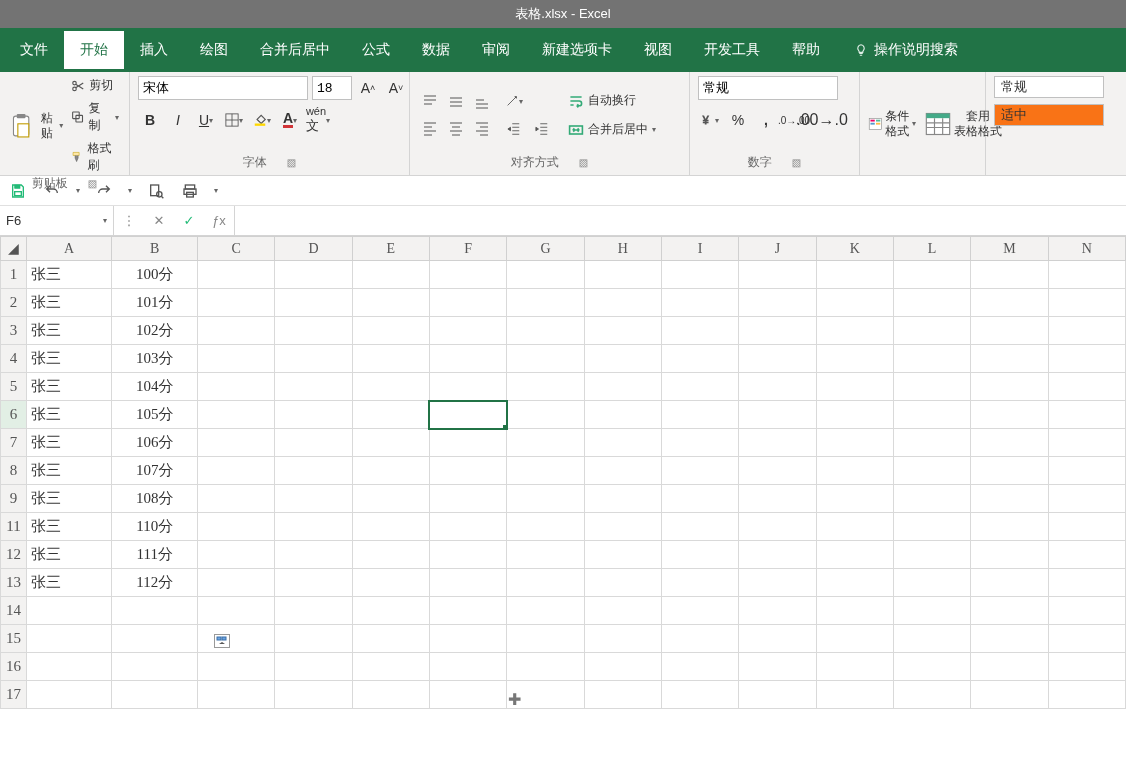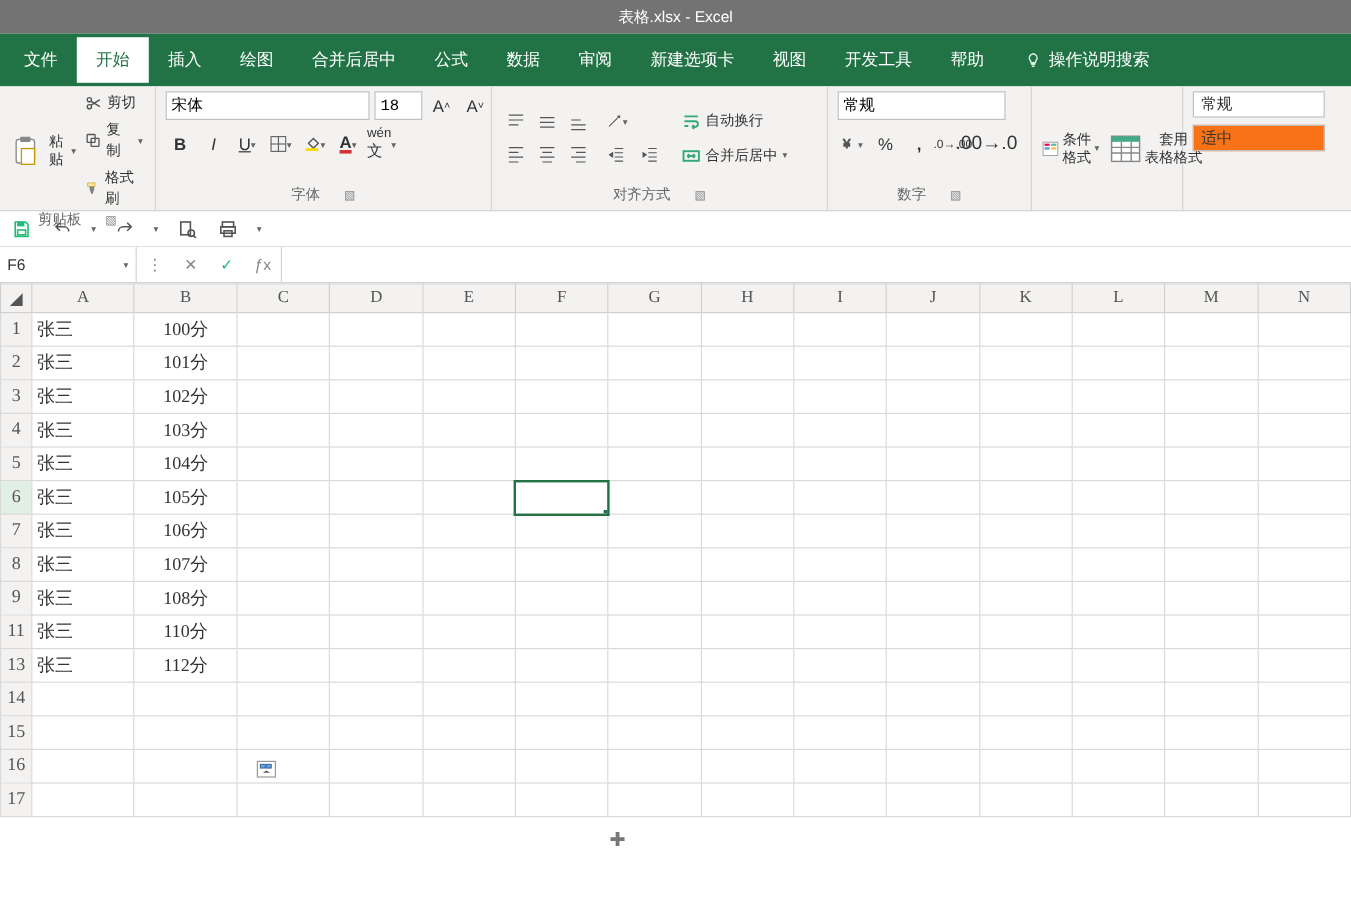--- a/index.html
+++ b/index.html
@@ -697,20 +697,37 @@
           <td class="cell"></td>
           <td class="cell"></td>
           <td class="cell"></td>
           <td class="cell"></td>
           <td class="cell"></td>
           <td class="cell"></td>
           <td class="cell"></td>
           <td class="cell"></td>
         </tr>
         <tr>
+          <td class="rowhdr">12</td>
+          <td class="cell">张三</td>
+          <td class="cell center">111分</td>
+          <td class="cell"></td>
+          <td class="cell"></td>
+          <td class="cell"></td>
+          <td class="cell"></td>
+          <td class="cell"></td>
+          <td class="cell"></td>
+          <td class="cell"></td>
+          <td class="cell"></td>
+          <td class="cell"></td>
+          <td class="cell"></td>
+          <td class="cell"></td>
+          <td class="cell"></td>
+        </tr>
+        <tr>
           <td class="rowhdr">13</td>
           <td class="cell">张三</td>
           <td class="cell center">112分</td>
           <td class="cell"></td>
           <td class="cell"></td>
           <td class="cell"></td>
           <td class="cell"></td>
           <td class="cell"></td>
           <td class="cell"></td>
           <td class="cell"></td>

